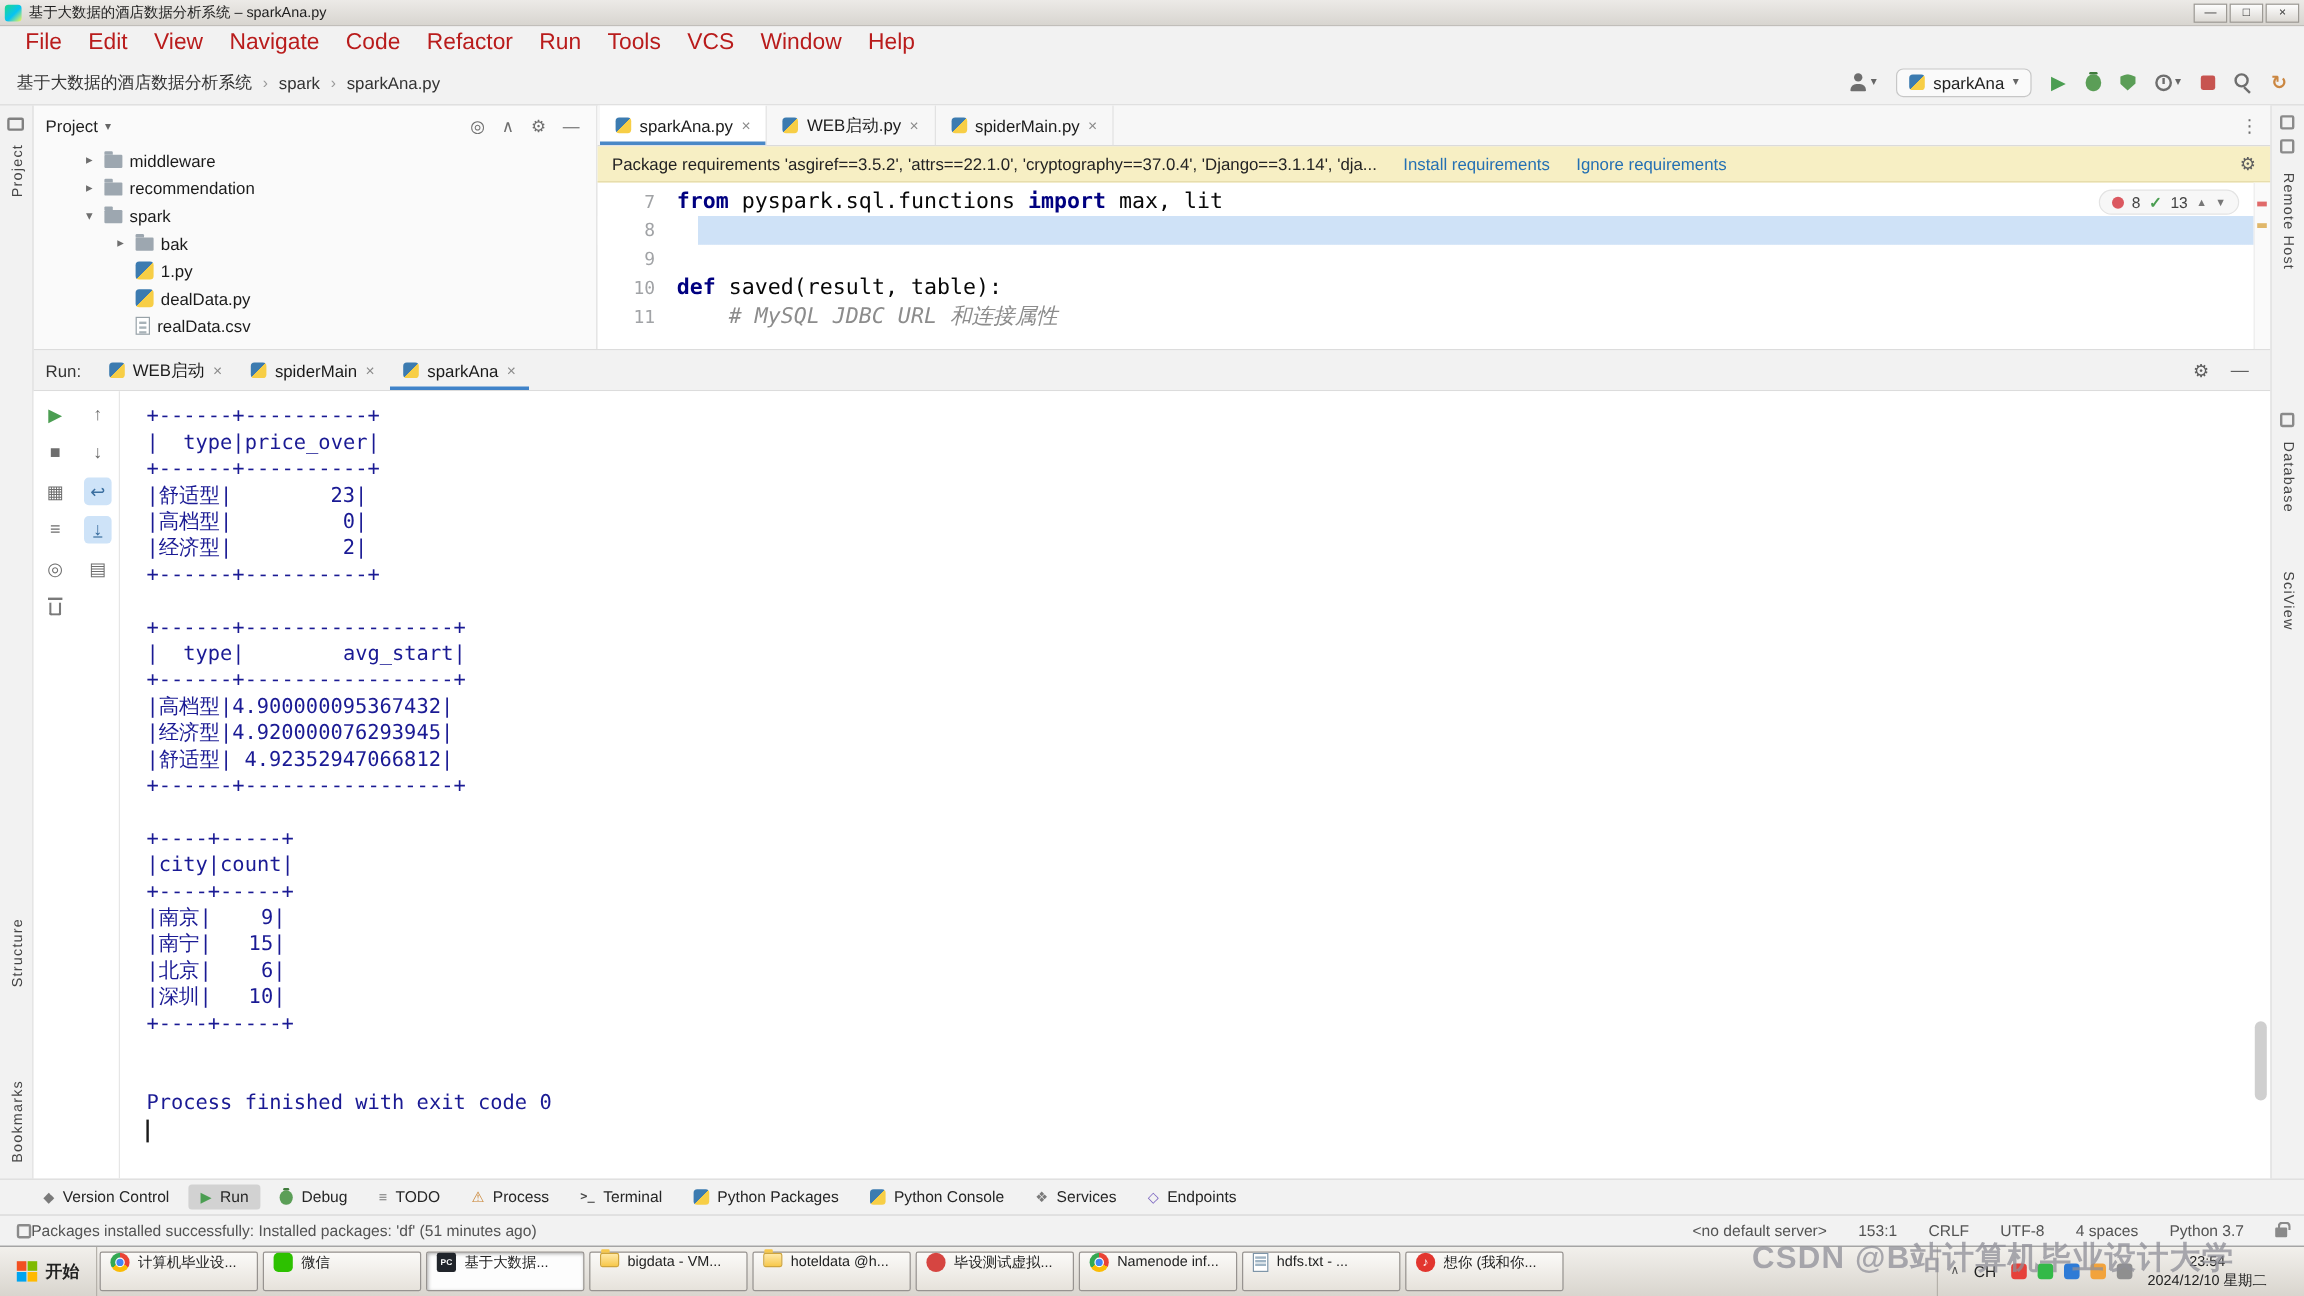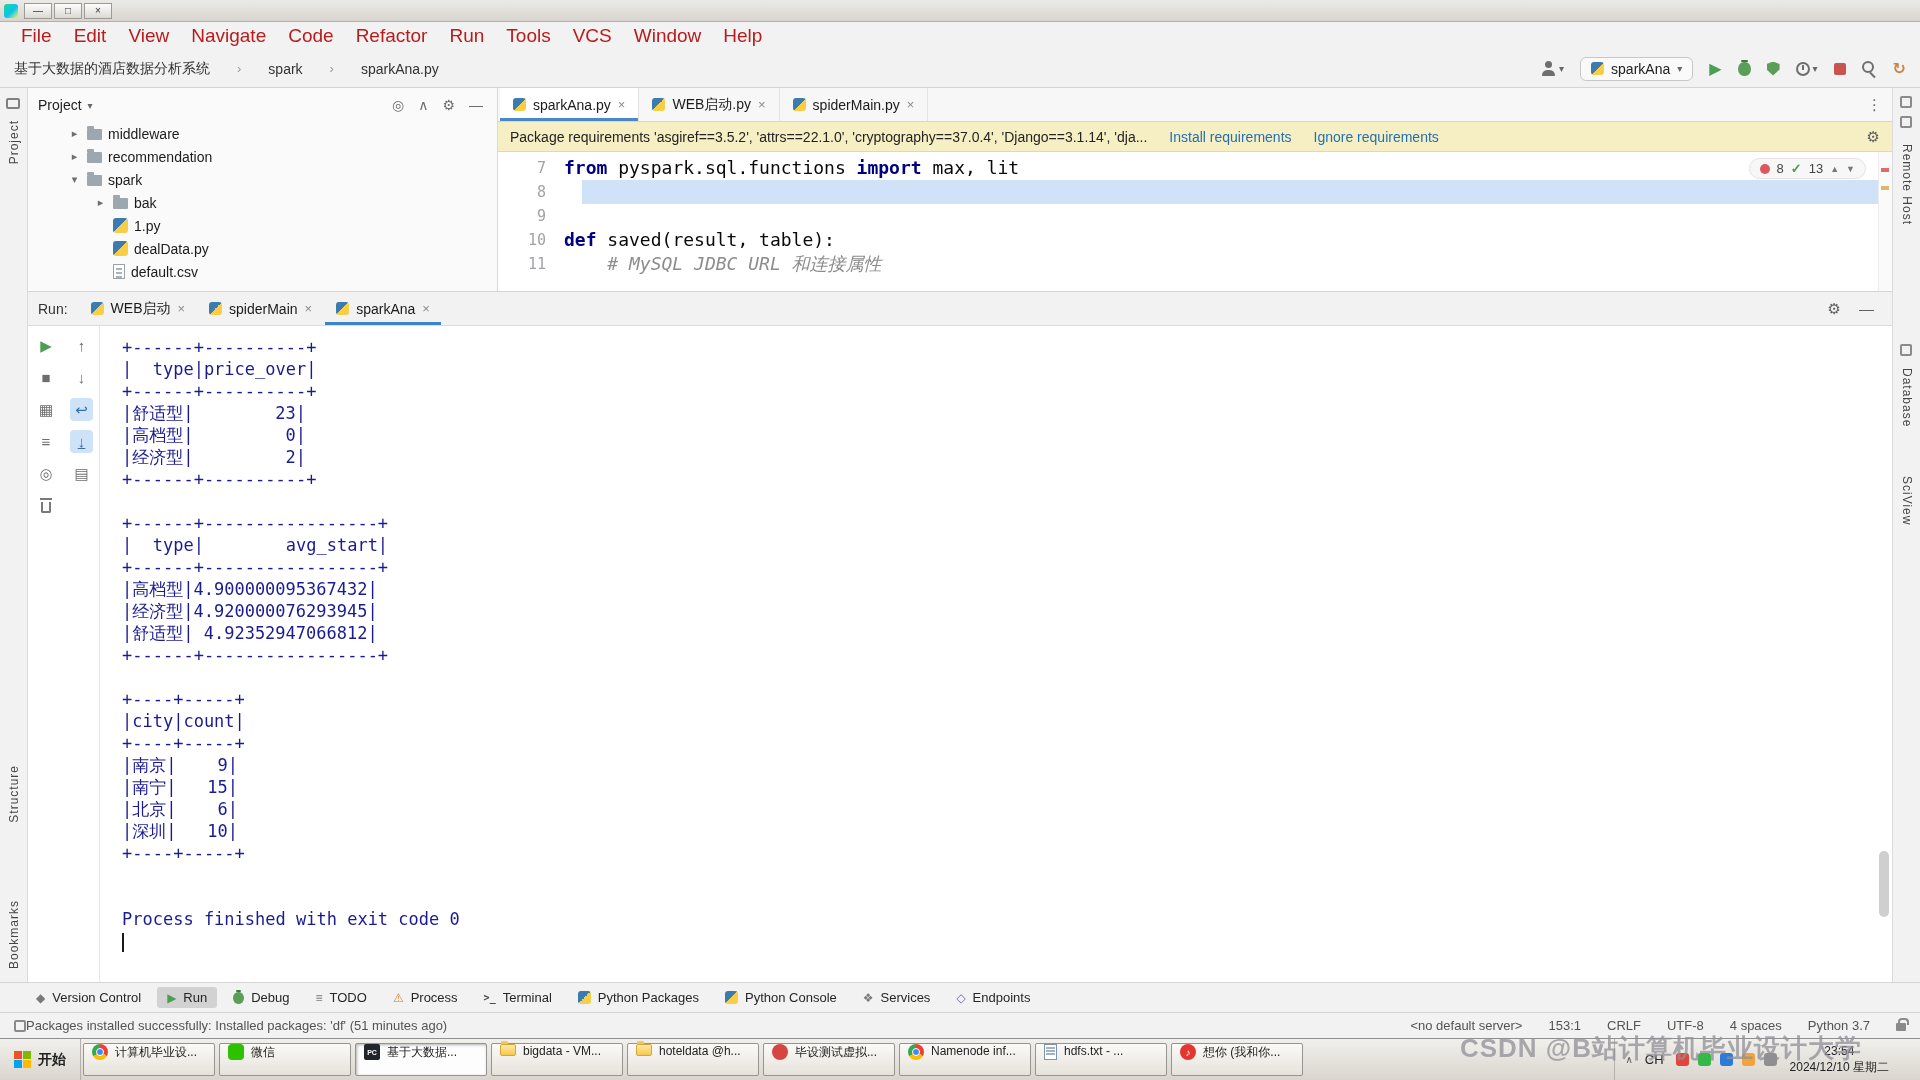--- a/index.html
+++ b/index.html
@@ -13,21 +13,21 @@
 .titlebar .ttl{font-size:12px;color:#1e1e1e;flex:1;white-space:nowrap;overflow:hidden}
 .win-controls{display:flex;gap:2px}
 .win-btn{width:28px;height:16px;border:1px solid #9d9a95;background:linear-gradient(#fdfdfd,#dcd9d4);font-size:10px;line-height:13px;text-align:center;color:#333}
 
 
 .menubar{height:28px;flex:0 0 auto;background:#F2F2F2;display:flex;align-items:center;padding-left:10px}
 .menu-item{padding:0 11px;line-height:28px;font-size:19px;color:#b91c1c}
 
 
 .toolbar{height:38px;flex:0 0 auto;background:#F2F2F2;border-bottom:1px solid #D4D4D4;display:flex;align-items:center;padding:0 14px}
-.breadcrumbs{display:flex;align-items:center;gap:27px;font-size:14px;color:#333}
+.breadcrumbs{display:flex;align-items:center;gap:9px;font-size:14px;color:#333}
 .crumb-sep{color:#9a9a9a;font-size:13px}
 .toolbar-right{margin-left:auto;display:flex;align-items:center;gap:16px}
 .caret{font-size:10px;color:#666}
 .run-chip{display:flex;align-items:center;gap:7px;border:1px solid #C7C7C7;border-radius:6px;background:#FAFAFA;padding:3px 10px;font-size:14px;color:#222}
 .person-ico{width:15px;height:15px;position:relative;display:inline-block}
 .person-ico::before{content:'';position:absolute;top:0;left:4px;width:7px;height:7px;border-radius:50%;background:#6E6E6E}
 .person-ico::after{content:'';position:absolute;bottom:0;left:1px;width:13px;height:6px;border-radius:6px 6px 1px 1px;background:#6E6E6E}
 .run-glyph{color:#4B9E52;font-size:16px}
 .bug-ico{width:13px;height:14px;background:#5B9E57;border-radius:6px/7px;position:relative}
 .bug-ico::before{content:'';position:absolute;top:-2px;left:3px;right:3px;height:2px;background:#3f7c3c;border-radius:2px}
@@ -168,20 +168,21 @@
 
 .watermark{position:absolute;right:58px;bottom:14px;font-size:26px;font-weight:bold;color:#8F8F98;opacity:.75;letter-spacing:1px;z-index:60;pointer-events:none}
 </style>
 </head>
 <body>
 
 <div class="screen">
 
   <div class="titlebar">
     <span class="app-ico"></span>
+    <span class="ttl">基于大数据的酒店数据分析系统  –  sparkAna.py</span>
     <span class="win-controls">
       <span class="win-btn">—</span>
       <span class="win-btn">□</span>
       <span class="win-btn">×</span>
     </span>
   </div>
 
   <div class="menubar">
     <span class="menu-item">File</span>
     <span class="menu-item">Edit</span>
@@ -276,21 +277,21 @@
               <span>1.py</span>
             </div>
             <div class="tree-row d2">
               <span class="tw-chev"></span>
               <span class="py-ico"></span>
               <span>dealData.py</span>
             </div>
             <div class="tree-row d2">
               <span class="tw-chev"></span>
               <span class="csv-ico"></span>
-              <span>default.csv</span>
+              <span>realData.csv</span>
             </div>
           </div>
         </div>
 
         <div class="editor-col">
           <div class="etabs">
             <span class="etab active">
               <span class="py-ico small"></span>
               <span>sparkAna.py</span>
               <span class="tab-x">×</span>

